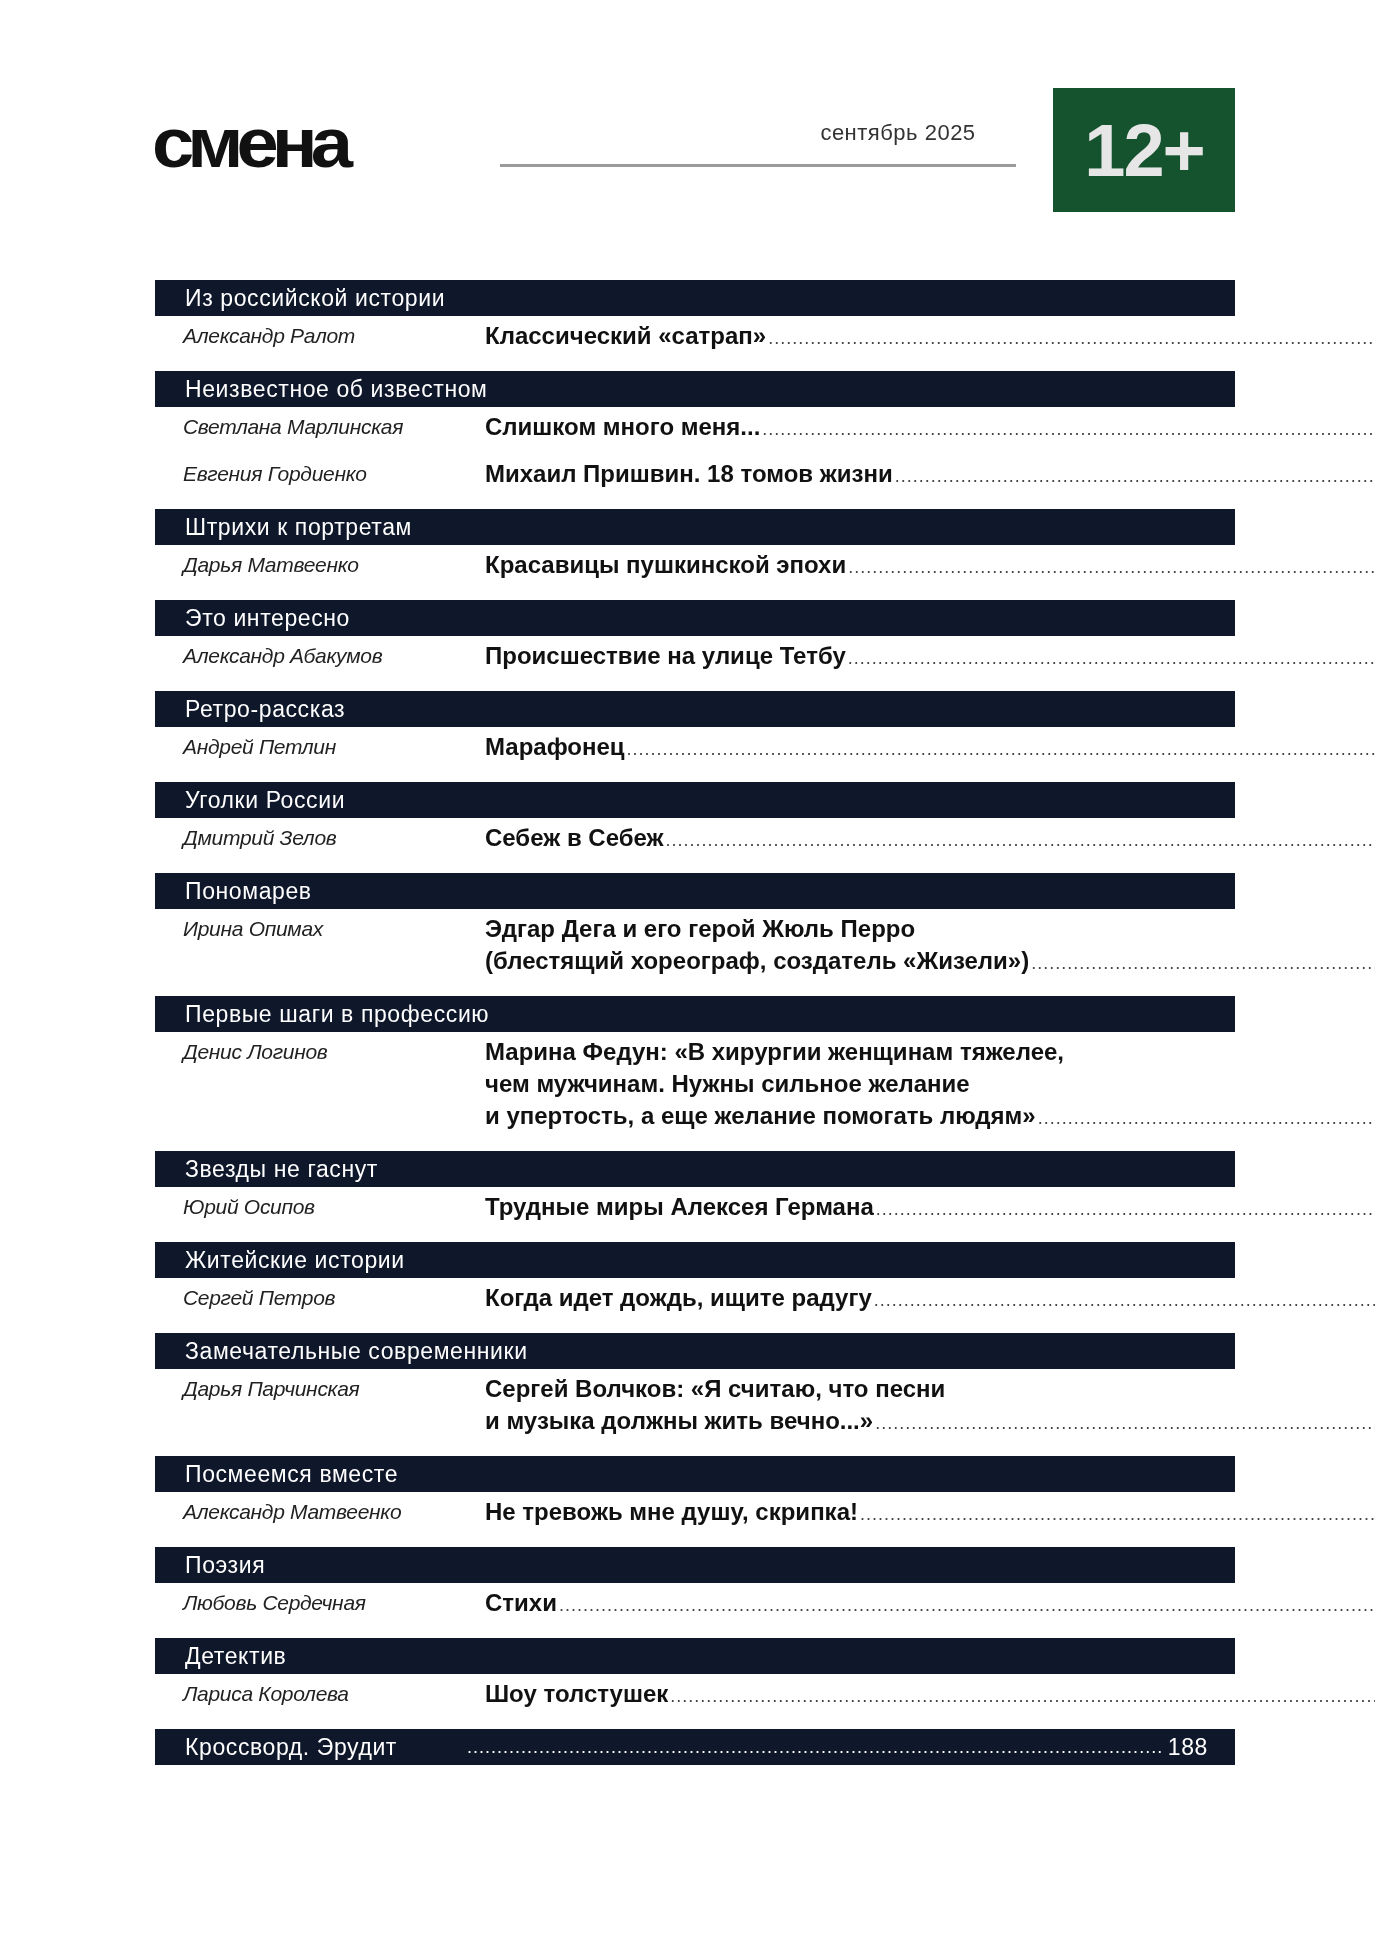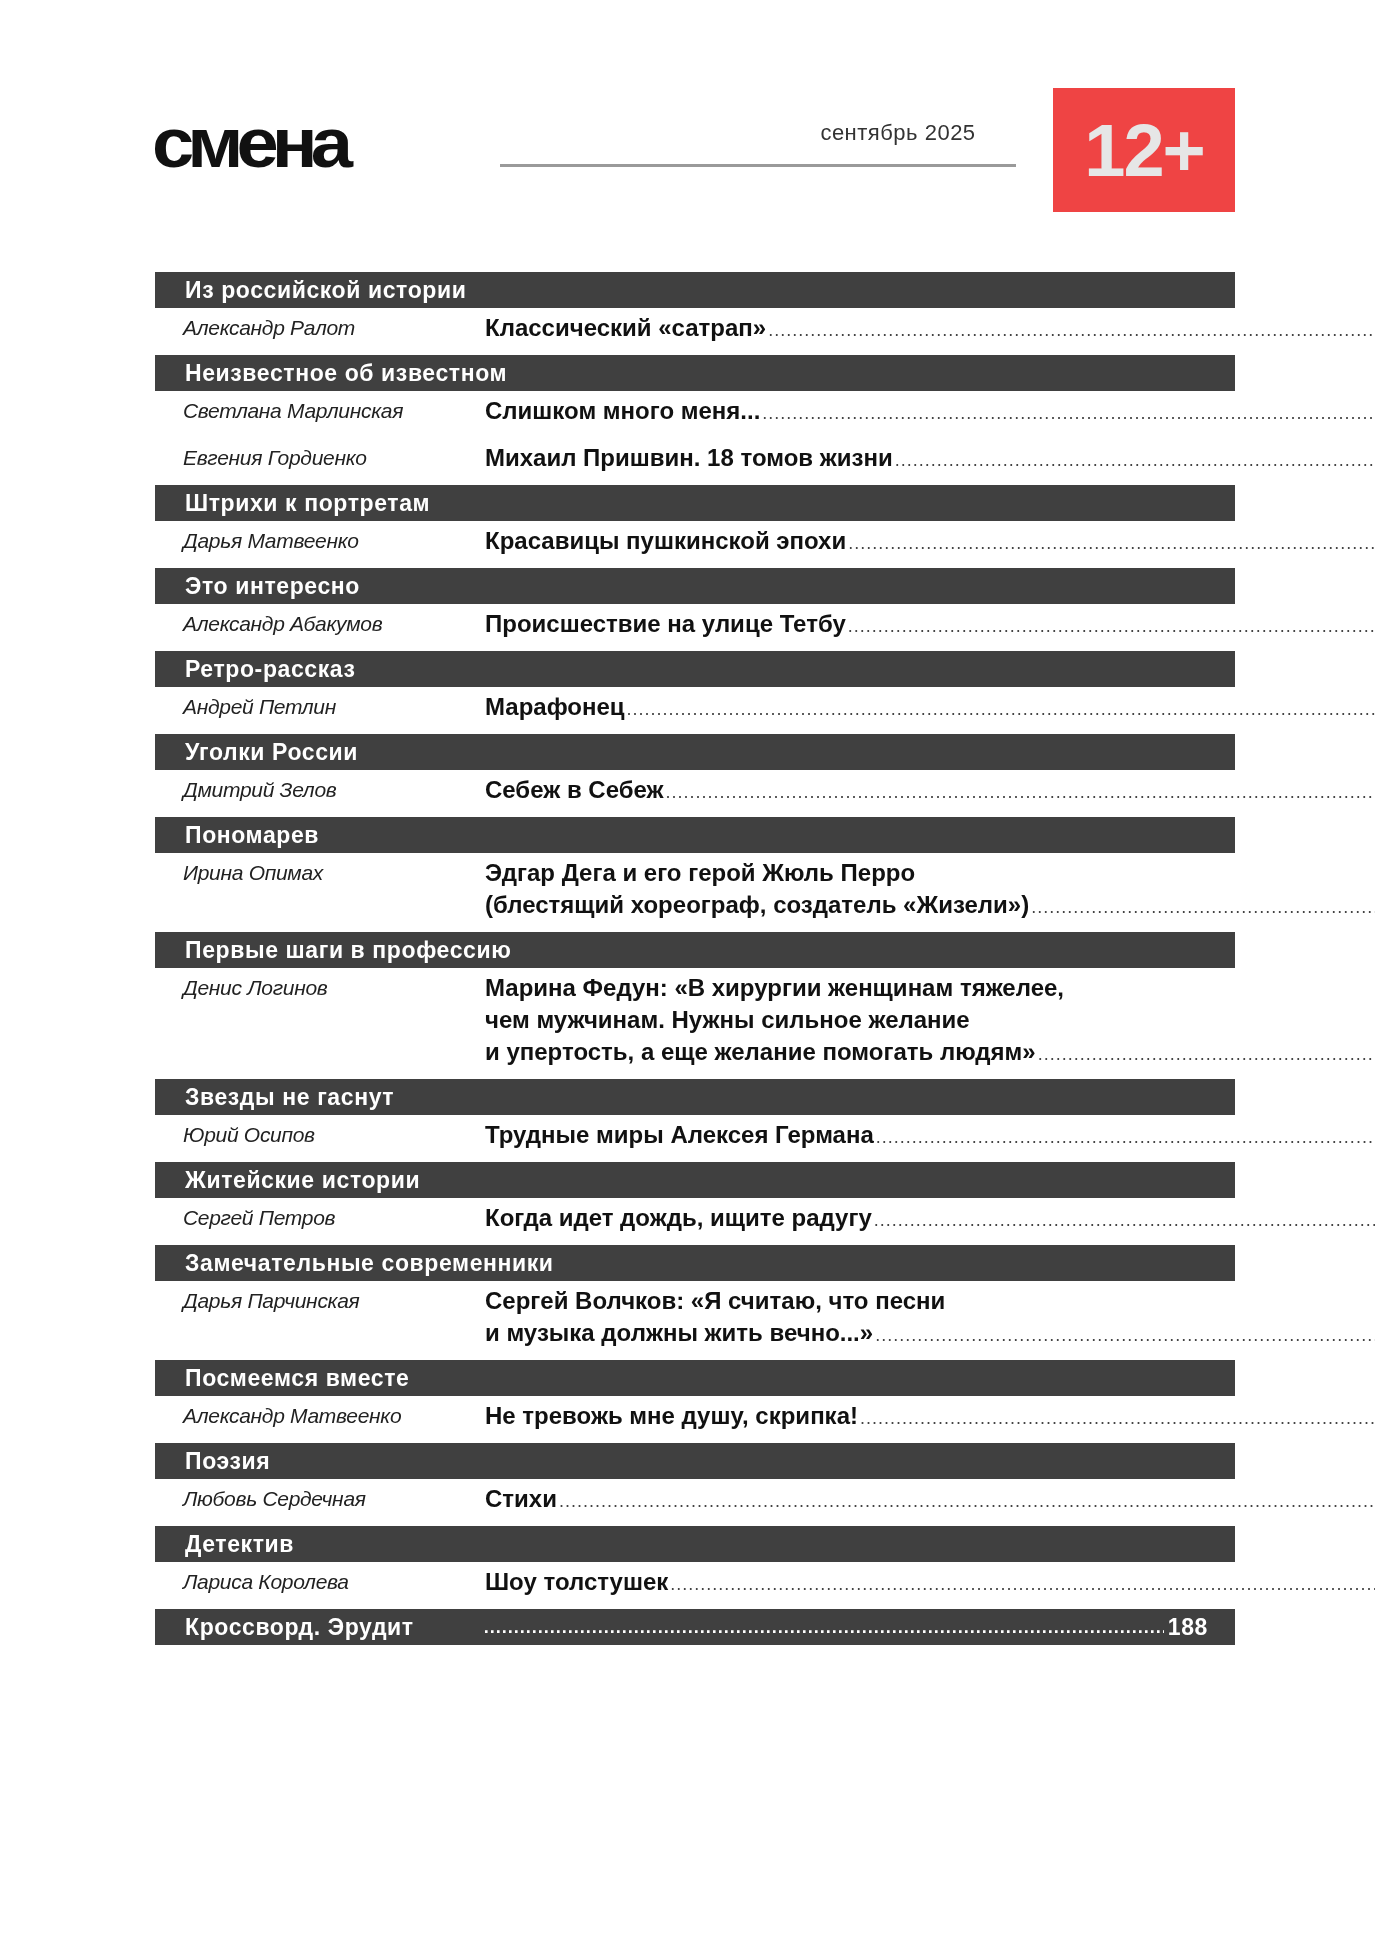--- a/index.html
+++ b/index.html
@@ -1,23 +1,23 @@
 <!DOCTYPE html>
 <html><head>
 <meta charset="utf-8">
 <style>
   html, body { margin:0; padding:0; background:#ffffff; }
   body { width:1375px; height:1945px; position:relative; overflow:hidden; font-family:"Liberation Sans", sans-serif; }
   .logo { position:absolute; left:152px; top:108px; font-family:"Liberation Sans", sans-serif; font-weight:700; font-size:76px; letter-spacing:-7px; color:#111; line-height:1; transform:scaleY(0.92); transform-origin:left top; }
   .issue { position:absolute; left:805px; top:120px; width:186px; text-align:center; font-size:22px; color:#333; letter-spacing:0.5px; }
   .rule { position:absolute; left:500px; top:164px; width:516px; height:3px; background:#9a9a9a; }
-  .age { position:absolute; left:1053px; top:88px; width:182px; height:124px; background:#ef4444; display:flex; align-items:center; justify-content:center; }
+  .age { position:absolute; left:1053px; top:88px; width:182px; height:124px; background:#14532d; display:flex; align-items:center; justify-content:center; }
   .age span { color:#e6e6e6; font-weight:700; font-size:74px; letter-spacing:-2px; }
   .toc { position:absolute; left:155px; top:272px; width:1080px; }
-  .band { height:36px; background:#404040; display:flex; align-items:center; padding-left:30px; box-sizing:border-box; color:#ffffff; font-weight:700; font-size:23px; letter-spacing:0.6px; }
+  .band { height:36px; background:#0f172a; display:flex; align-items:center; padding-left:30px; box-sizing:border-box; color:#ffffff; font-weight:400; font-size:23px; letter-spacing:0.6px;margin-top:8px; }
   .band.with-page { justify-content:space-between; padding-right:27px; }
   .entry { display:flex; align-items:flex-start; padding:4px 0 9px 0; }
   .author { width:330px; padding-left:28px; box-sizing:border-box; font-style:italic; font-size:21px; color:#222; letter-spacing:-0.3px; line-height:32px; flex-shrink:0; }
   .tbody { flex:1; padding-right:20px; font-size:24px; line-height:32px; color:#111; }
   .tline { display:flex; align-items:baseline; }
   .tline .t { font-weight:700; white-space:nowrap; }
   .tline .dots { flex:1; overflow:hidden; white-space:nowrap; color:#444; font-size:18px; letter-spacing:1px; margin:0 2px; }
   .tline .dots::after { content:"...................................................................................................................................................."; }
   .band .dots2 { flex:1; overflow:hidden; white-space:nowrap; margin:0 4px 0 70px; font-size:18px; letter-spacing:1px; }
   .band .dots2::after { content:"...................................................................................................................................................."; }

